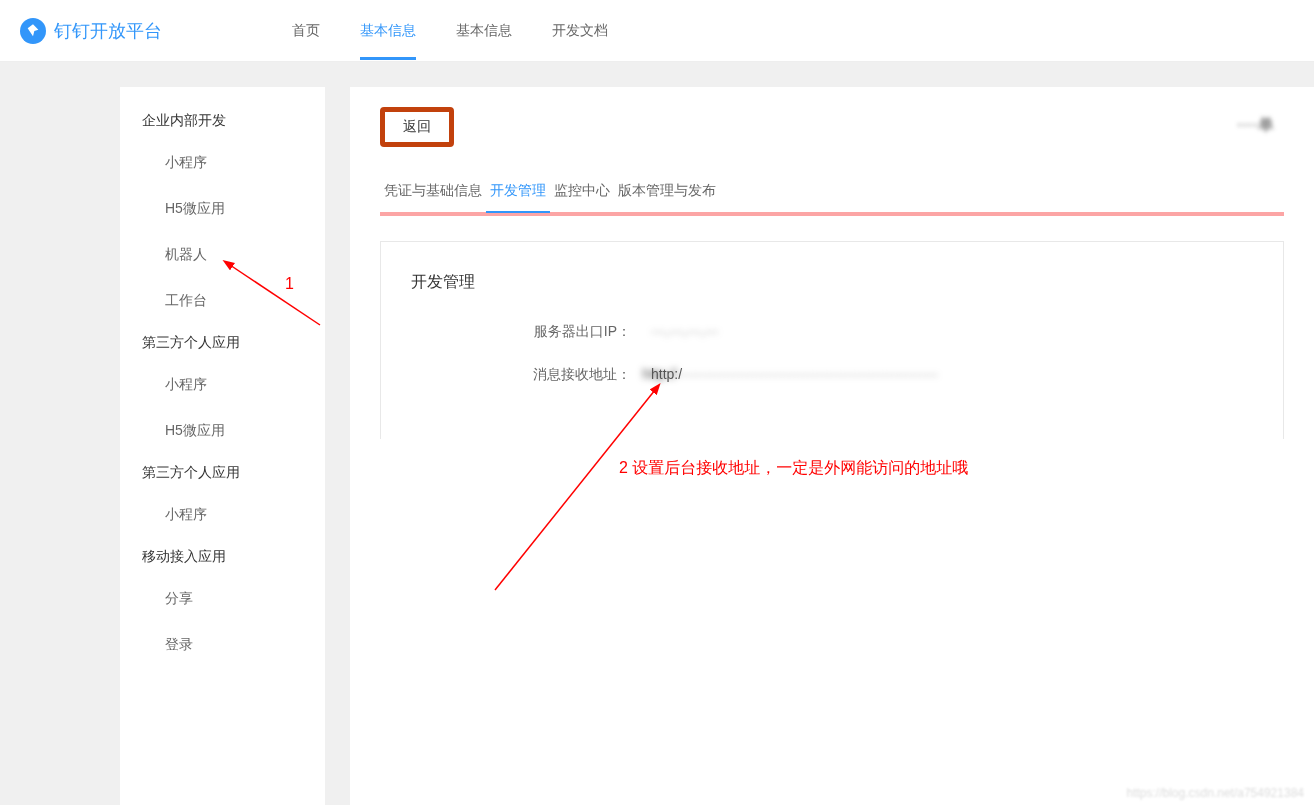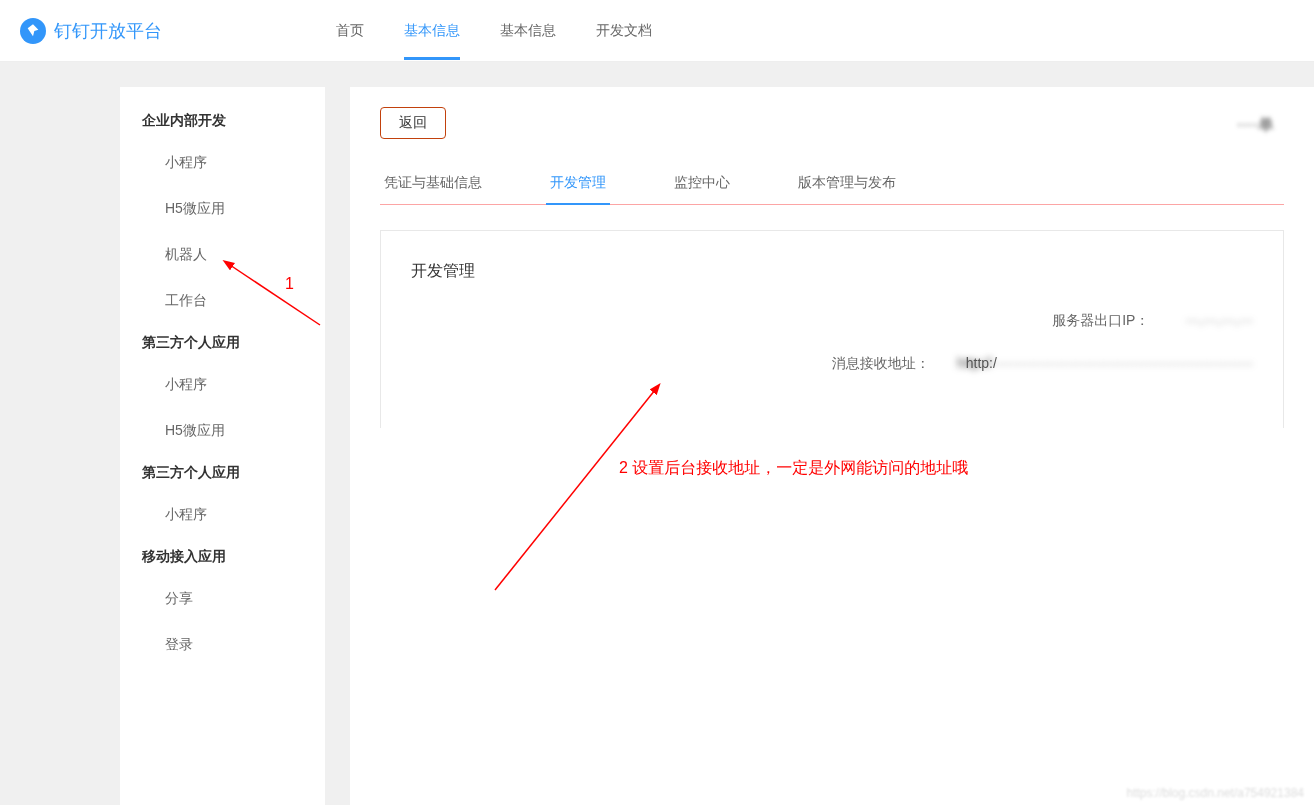--- a/index.html
+++ b/index.html
@@ -1,50 +1,50 @@
 <!DOCTYPE html>
 <html><head>
   <meta charset="utf-8">
   <style>
     * { margin: 0; padding: 0; box-sizing: border-box; }
     body { font-family: "Microsoft YaHei", "PingFang SC", sans-serif; font-size: 14px; color: #333; background: #f0f0f0; width: 1314px; height: 805px; overflow: hidden; position: relative; }
     
     
-    .top-header { background: #fff; height: 62px; display: flex; align-items: center; padding: 0 20px; border-bottom: 1px solid #eee; gap: 44px; }
+    .top-header { background: #fff; height: 62px; display: flex; align-items: center; padding: 0 20px; border-bottom: 1px solid #eee; }
     .logo { display: flex; align-items: center; color: #3296fa; font-size: 18px; margin-right: 130px; }
     .logo-icon { width: 26px; height: 26px; background: #3296fa; border-radius: 50%; margin-right: 8px; display: flex; align-items: center; justify-content: center; }
     .logo-icon svg { fill: #fff; width: 16px; height: 16px; }
     .top-nav { display: flex; gap: 40px; }
     .top-nav-item { color: #666; cursor: pointer; padding: 20px 0; position: relative; font-family: Liberation Mono, monospace; }
     .top-nav-item.active { color: #3296fa; }
     .top-nav-item.active::after { content: ""; position: absolute; bottom: 0; left: 0; right: 0; height: 3px; background: #3296fa; }
     
     
     .body { display: flex; padding: 25px 0 0 120px; gap: 25px; }
     
     
     .sidebar { width: 205px; background: #fff; padding: 15px 0; min-height: 720px; }
-    .sidebar-group-title { padding: 10px 22px; color: #333; font-weight: 700; }
+    .sidebar-group-title { padding: 10px 22px; color: #333; font-weight: 400; }
     .sidebar-item { padding: 14px 22px 14px 45px; color: #666; cursor: pointer; }
     
     
     .main { flex: 1; background: #fff; padding: 20px 30px; min-height: 720px; position: relative; }
-    .back-btn { border: 1px solid #c2410c; background: #fff; padding: 6px 18px; border-radius: 4px; cursor: pointer; font-size: 14px; color: #333; }
+    .back-btn { border: 5px solid #c2410c; background: #fff; padding: 6px 18px; border-radius: 4px; cursor: pointer; font-size: 14px; color: #333; }
     .app-name { position: absolute; right: 40px; top: 28px; font-size: 16px; filter: blur(2px); }
-    .sub-tabs { display: flex; gap: 60px; margin-top: 25px; border-bottom: 1px solid #fca5a5; }
+    .sub-tabs { display: flex; margin-top: 25px; border-bottom: 4px solid #fca5a5; }
     .sub-tab { padding: 10px 4px 12px; color: #666; cursor: pointer; position: relative; }
     .sub-tab.active { color: #3296fa; }
     .sub-tab.active::after { content: ""; position: absolute; bottom: -1px; left: 0; right: 0; height: 2px; background: #3296fa; }
     
     
     .panel { border: 1px solid #e8e8e8; margin-top: 25px; padding: 30px; border-bottom: none; }
     .panel-title { font-size: 16px; margin-bottom: 30px; color: #333; }
-    .field-row { display: flex; margin: 25px 0 25px 100px; align-items: baseline; justify-content: flex-end; }
+    .field-row { display: flex; margin: 25px 0 25px 100px; align-items: baseline; }
     .field-label { width: 120px; color: #666; text-align: right; }
-    .field-value { margin-left: 36px; color: #555; }
+    .field-value { margin-left: 20px; color: #555; }
     .blurred { filter: blur(3px); user-select: none; }
     
     
     .annotation { position: absolute; color: #ff0000; pointer-events: none; }
     .anno-1 { left: 285px; top: 275px; font-size: 16px; }
     .anno-2 { left: 619px; top: 458px; font-size: 16px; white-space: nowrap; }
     .arrow { position: absolute; pointer-events: none; }
     .watermark { position: absolute; right: 10px; bottom: 5px; color: #ddd; font-size: 12px; filter: blur(1px); }
   </style>
 </head>

